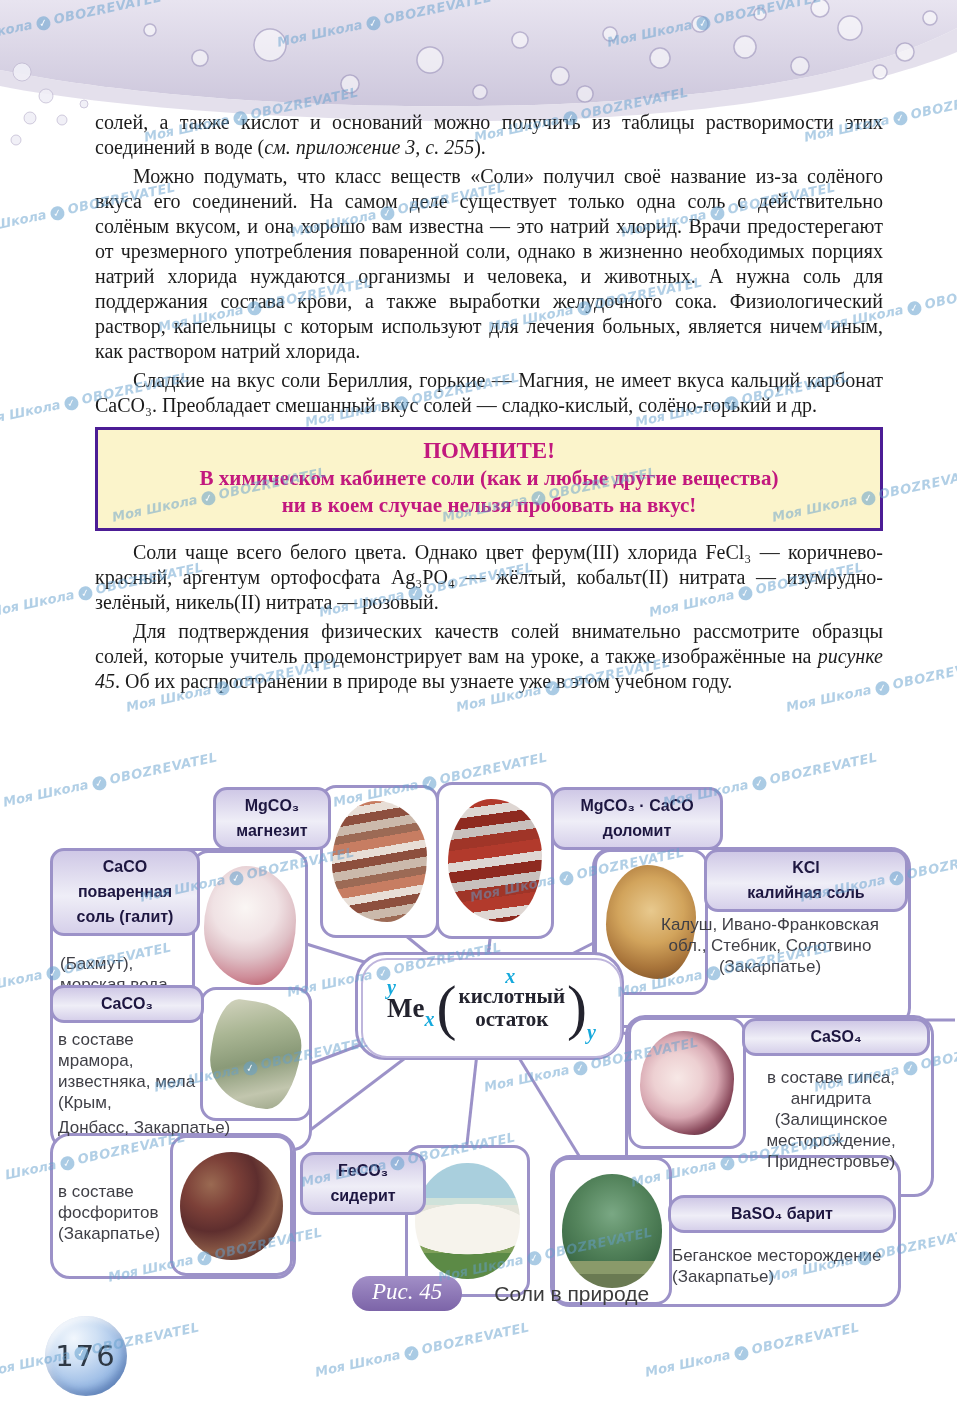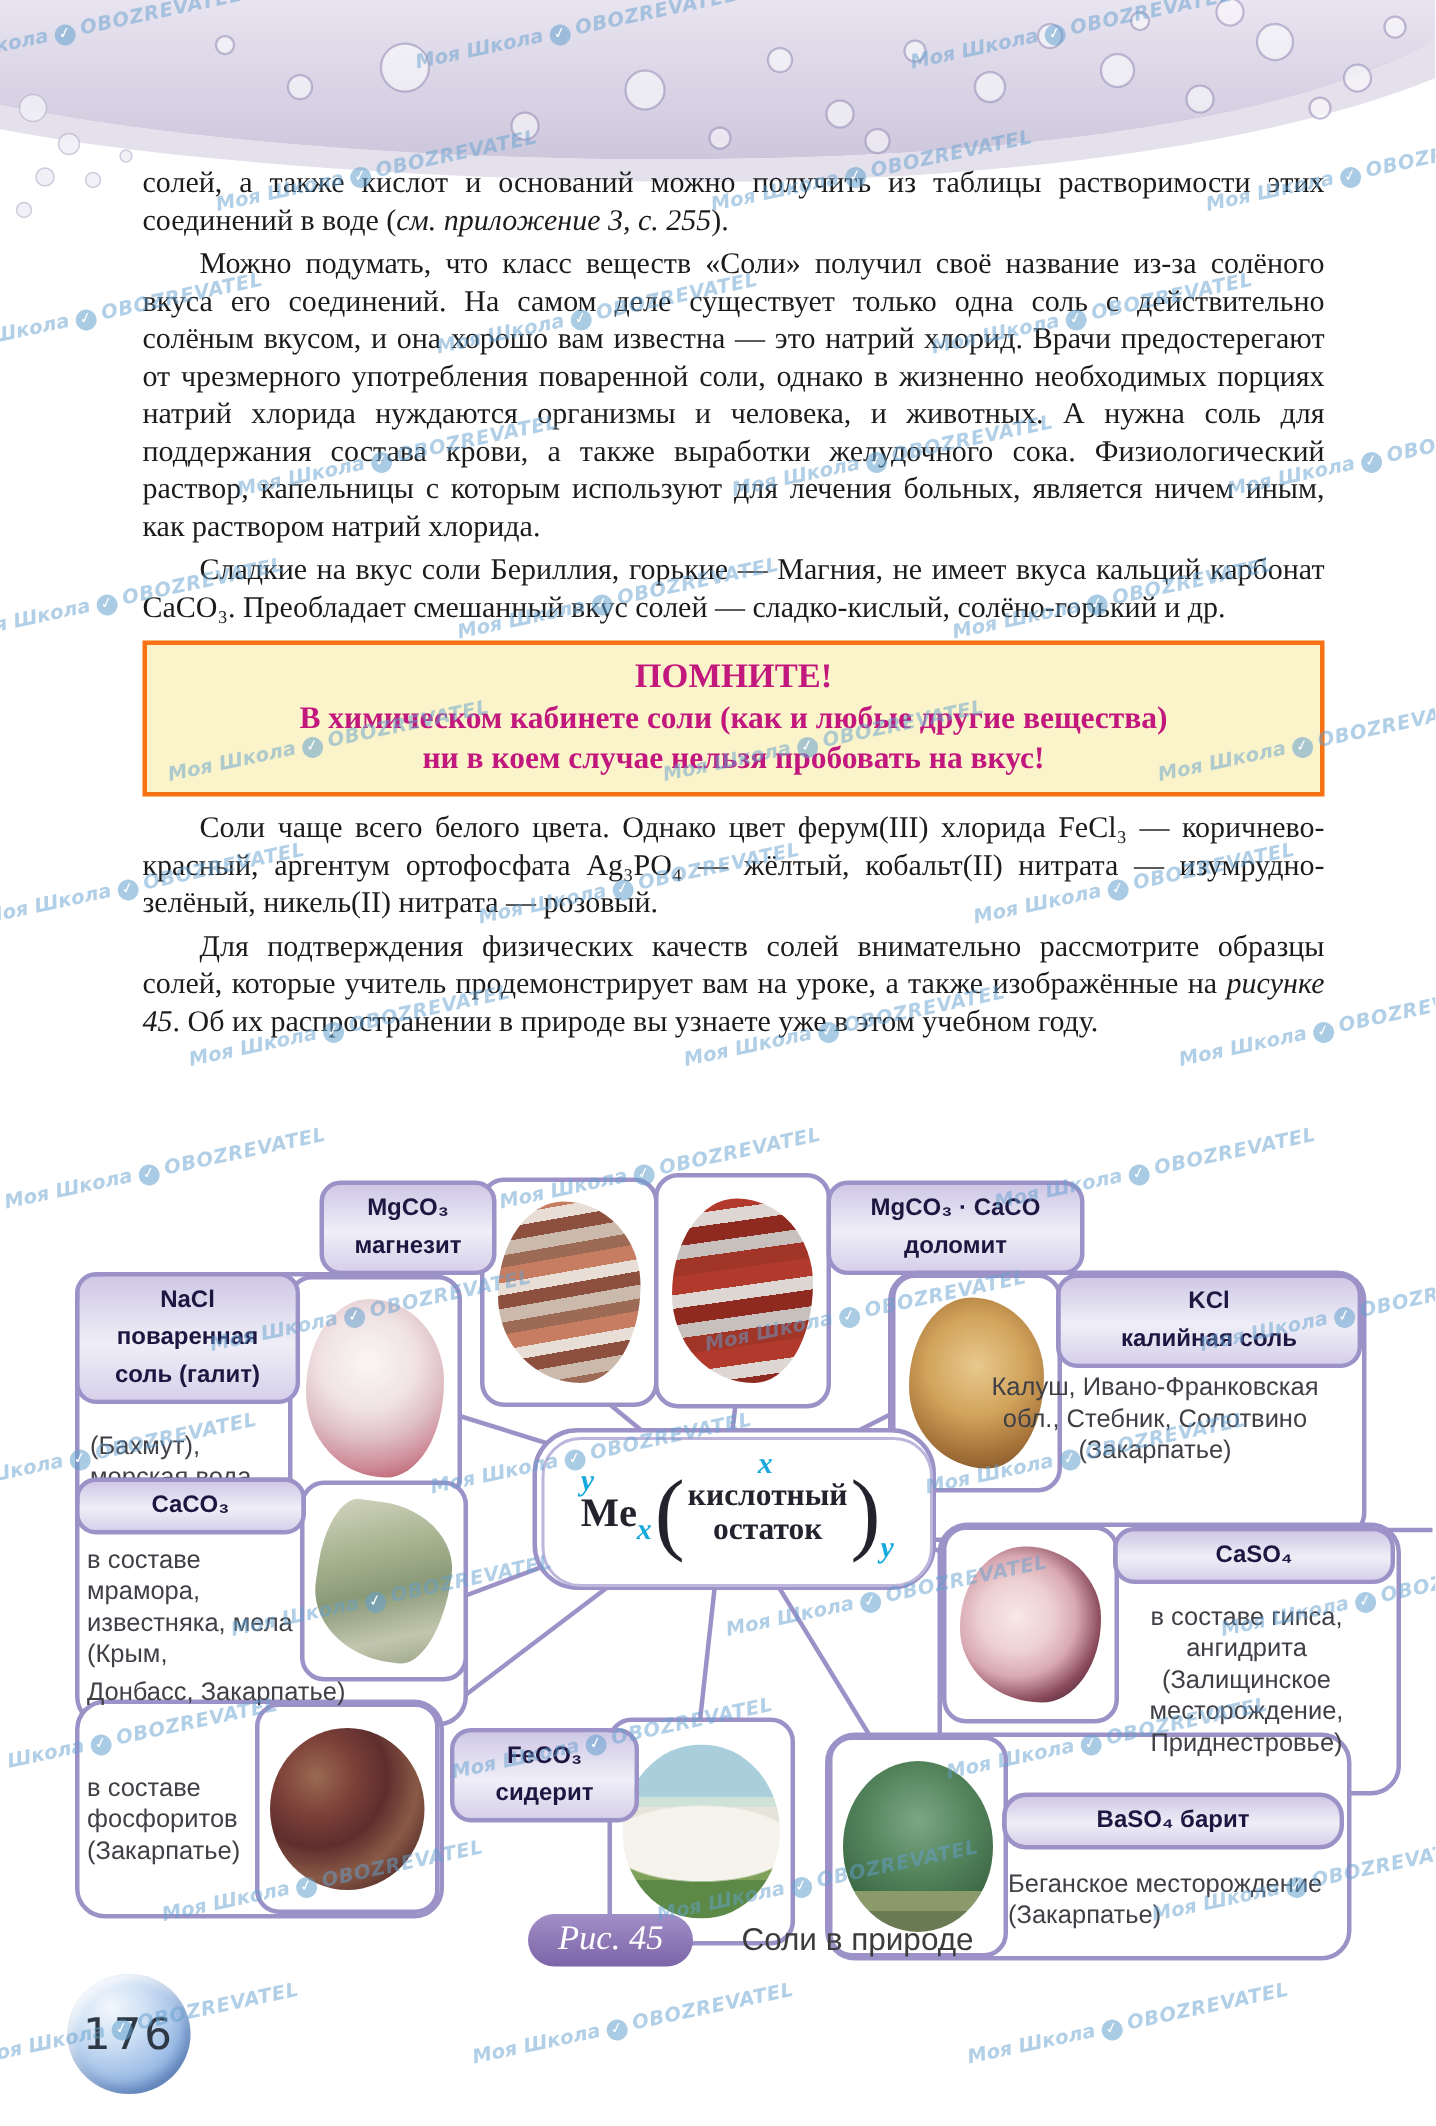--- a/index.html
+++ b/index.html
@@ -7,21 +7,21 @@
         font-family:"Liberation Serif","DejaVu Serif",serif;color:#1b1b1b;}
   
   .top-band{position:absolute;left:0;top:0;width:957px;height:150px;z-index:1;}
   
   .content{position:absolute;left:95px;top:110px;width:788px;z-index:10;
            font-size:20px;line-height:25px;text-align:justify;}
   .content p{margin:0 0 4px 0;}
   .content p.indent{text-indent:38px;}
   .content i{font-style:italic;}
   
-  .remember{border:3px solid #f97316;background:#FBF4CB;margin:9px 0 9px 0;
+  .remember{border:3px solid #4c1d95;background:#FBF4CB;margin:9px 0 9px 0;
             padding:7px 10px 9px 10px;text-align:center;color:#C2187E;font-weight:bold;}
   .remember .rtitle{font-size:23px;line-height:28px;text-indent:0;margin:0;text-align:center;}
   .remember .rline{font-size:21px;line-height:27px;text-indent:0;margin:0;text-align:center;}
   
   .figure{position:absolute;left:0;top:777px;width:957px;height:535px;z-index:10;
           font-family:"Liberation Sans","DejaVu Sans",sans-serif;}
   .connectors{position:absolute;left:0;top:0;z-index:2;}
   .bubble{position:absolute;border:3px solid #9C92C8;border-radius:20px;background:#fff;z-index:4;}
   .nhead{position:absolute;z-index:6;background:linear-gradient(180deg,#cfc8e6 0%,#efeef7 55%,#d6d0ea 100%);
          border:3px solid #9C92C8;border-radius:14px;padding:3px 8px 4px 8px;text-align:center;
@@ -175,21 +175,21 @@
     <div class="imgbox" style="left:436px;top:5px;width:112px;height:151px;">
         <div class="ph blob ph-dolomite"></div>
       </div>
     <div class="nhead" style="left:551px;top:10px;width:150px;">
       <span class="fm">MgCO₃ · CaCO</span><br>
       <span>доломит</span>
     </div>
 
     <div class="bubble" style="left:50px;top:71px;width:250px;height:167px;"></div>
     <div class="nhead" style="left:50px;top:71px;width:128px;">
-      <span class="fm">NaCl</span><br>
+      <span class="fm">CaCO</span><br>
       <span>поваренная соль (галит)</span>
     </div>
     <div class="ndesc" style="left:60px;top:176px;width:130px;">(Бахмут), морская вода</div>
     <div class="imgbox" style="left:192px;top:73px;width:110px;height:145px;">
         <div class="ph blob ph-halite"></div>
       </div>
 
     <div class="bubble" style="left:592px;top:70px;width:313px;height:175px;"></div>
     <div class="imgbox" style="left:594px;top:72px;width:108px;height:140px;">
         <div class="ph blob ph-sylvite"></div>

